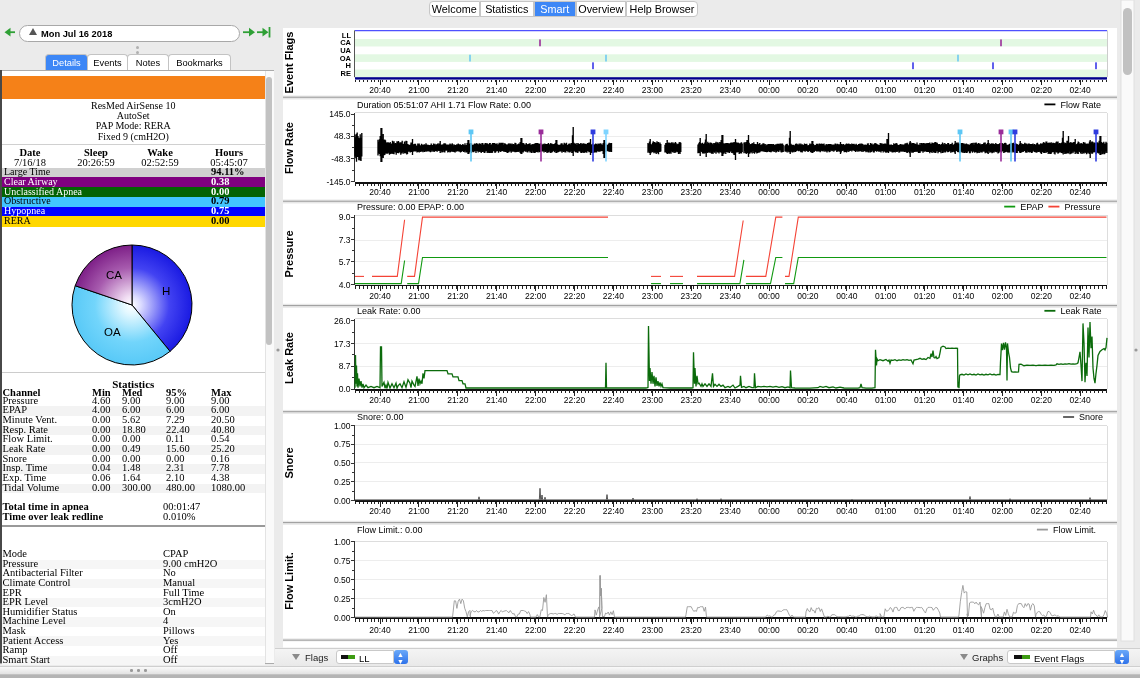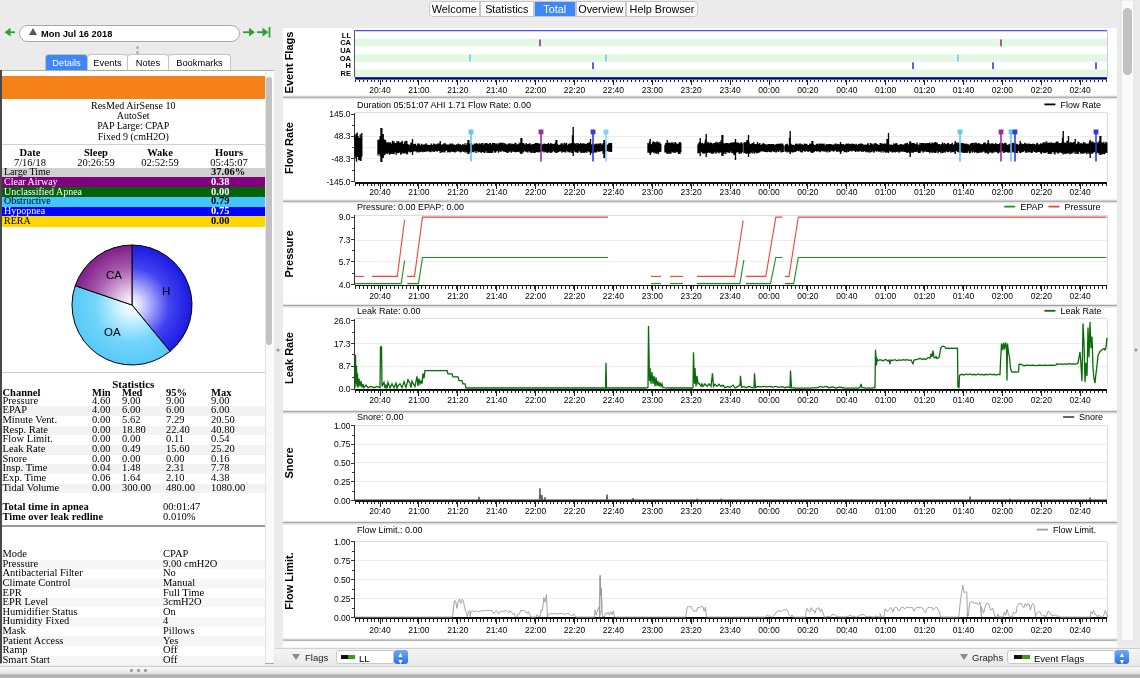--- a/index.html
+++ b/index.html
@@ -3,21 +3,21 @@
 <style>
 html,body{margin:0;padding:0;width:1140px;height:678px;overflow:hidden;background:#ebebeb;font-family:"Liberation Sans",sans-serif;}
 #wrap{position:relative;width:1140px;height:678px;}
 div{box-sizing:content-box;}
 </style></head>
 <body>
 <div id="wrap">
 <div style="position:absolute;left:275px;top:16px;width:865px;height:632px;background:#ebebeb"></div>
 <div style="position:absolute;left:429px;top:0.5px;width:50.5px;height:16px;background:#fff;color:#000;border:1px solid #c6c6c6;border-top-left-radius:4px;border-bottom-left-radius:4px;text-align:center;font-size:10.8px;line-height:15.5px;font-family:&quot;Liberation Sans&quot;,sans-serif;box-sizing:border-box">Welcome</div>
 <div style="position:absolute;left:479.5px;top:0.5px;width:54.5px;height:16px;background:#fff;color:#000;border:1px solid #c6c6c6;text-align:center;font-size:10.8px;line-height:15.5px;font-family:&quot;Liberation Sans&quot;,sans-serif;box-sizing:border-box">Statistics</div>
-<div style="position:absolute;left:534px;top:0.5px;width:41.5px;height:16px;background:#3d87f6;color:#fff;border:1px solid #c6c6c6;text-align:center;font-size:10.8px;line-height:15.5px;font-family:&quot;Liberation Sans&quot;,sans-serif;box-sizing:border-box">Total</div>
+<div style="position:absolute;left:534px;top:0.5px;width:41.5px;height:16px;background:#3d87f6;color:#fff;border:1px solid #c6c6c6;text-align:center;font-size:10.8px;line-height:15.5px;font-family:&quot;Liberation Sans&quot;,sans-serif;box-sizing:border-box">Smart</div>
 <div style="position:absolute;left:575.5px;top:0.5px;width:50.5px;height:16px;background:#fff;color:#000;border:1px solid #c6c6c6;text-align:center;font-size:10.8px;line-height:15.5px;font-family:&quot;Liberation Sans&quot;,sans-serif;box-sizing:border-box">Overview</div>
 <div style="position:absolute;left:626px;top:0.5px;width:72px;height:16px;background:#fff;color:#000;border:1px solid #c6c6c6;border-top-right-radius:4px;border-bottom-right-radius:4px;text-align:center;font-size:10.8px;line-height:15.5px;font-family:&quot;Liberation Sans&quot;,sans-serif;box-sizing:border-box">Help Browser</div>
 <svg width="280" height="60" style="position:absolute;left:0;top:0" viewBox="0 0 280 60">
       <g stroke="#2ea035" stroke-width="1.8" fill="#2ea035">
         <path d="M15 32.2H7" fill="none"></path>
         <path d="M10.5 27.8 L4.5 32.2 L10.5 36.6 Z" stroke="none"></path>
         <path d="M243 32.2H251" fill="none"></path>
         <path d="M249 27.8 L255 32.2 L249 36.6 Z" stroke="none"></path>
         <path d="M257 32.2H264" fill="none"></path>
         <path d="M262.5 27.8 L268.5 32.2 L262.5 36.6 Z" stroke="none"></path>
@@ -33,34 +33,34 @@
 <div style="position:absolute;left:87px;top:53.5px;width:41px;height:16.5px;background:#fff;color:#000;border:1px solid #c3c3c3;border-bottom:none;text-align:center;font-size:9.3px;line-height:16.5px;font-family:&quot;Liberation Sans&quot;,sans-serif;box-sizing:border-box;border-top-left-radius:4px;border-top-right-radius:4px">Events</div>
 <div style="position:absolute;left:127px;top:53.5px;width:42px;height:16.5px;background:#fff;color:#000;border:1px solid #c3c3c3;border-bottom:none;text-align:center;font-size:9.3px;line-height:16.5px;font-family:&quot;Liberation Sans&quot;,sans-serif;box-sizing:border-box;border-top-left-radius:4px;border-top-right-radius:4px">Notes</div>
 <div style="position:absolute;left:168px;top:53.5px;width:63px;height:16.5px;background:#fff;color:#000;border:1px solid #c3c3c3;border-bottom:none;text-align:center;font-size:9.3px;line-height:16.5px;font-family:&quot;Liberation Sans&quot;,sans-serif;box-sizing:border-box;border-top-left-radius:4px;border-top-right-radius:4px">Bookmarks</div>
 <div style="position:absolute;left:0px;top:70px;width:273.5px;height:593.5px;background:#fff;border:1px solid #ababab;box-sizing:border-box"></div>
 <div style="position:absolute;left:0px;top:70px;width:2px;height:593px;background:#484848"></div>
 <div style="position:absolute;left:264.5px;top:70.5px;width:8.5px;height:592.5px;background:#fafafa;border-left:1px solid #e3e3e3"></div>
 <div style="position:absolute;left:265.8px;top:77px;width:6.4px;height:268px;background:#c2c2c2;border-radius:3.2px"></div>
 <div style="position:absolute;left:2px;top:75.5px;width:262.5px;height:23px;background:#f58118"></div>
 <div style="position:absolute;left:2px;top:100px;width:262.5px;text-align:center;font-size:10px;font-weight:normal;color:#000;font-family:&quot;Liberation Serif&quot;,serif;line-height:11px">ResMed AirSense 10</div>
 <div style="position:absolute;left:2px;top:110.2px;width:262.5px;text-align:center;font-size:10px;font-weight:normal;color:#000;font-family:&quot;Liberation Serif&quot;,serif;line-height:11px">AutoSet</div>
-<div style="position:absolute;left:2px;top:120.4px;width:262.5px;text-align:center;font-size:10px;font-weight:normal;color:#000;font-family:&quot;Liberation Serif&quot;,serif;line-height:11px">PAP Large: CPAP</div>
+<div style="position:absolute;left:2px;top:120.4px;width:262.5px;text-align:center;font-size:10px;font-weight:normal;color:#000;font-family:&quot;Liberation Serif&quot;,serif;line-height:11px">PAP Mode: RERA</div>
 <div style="position:absolute;left:2px;top:130.6px;width:262.5px;text-align:center;font-size:10px;font-weight:normal;color:#000;font-family:&quot;Liberation Serif&quot;,serif;line-height:11px">Fixed 9 (cmH2O)</div>
 <div style="position:absolute;left:2px;top:143.5px;width:262.5px;height:1px;background:#d0d0d0"></div>
 <div style="position:absolute;left:-10px;top:146.5px;width:80px;text-align:center;font-size:10.5px;font-weight:bold;font-family:&quot;Liberation Serif&quot;,serif">Date</div>
 <div style="position:absolute;left:56px;top:146.5px;width:80px;text-align:center;font-size:10.5px;font-weight:bold;font-family:&quot;Liberation Serif&quot;,serif">Sleep</div>
 <div style="position:absolute;left:120px;top:146.5px;width:80px;text-align:center;font-size:10.5px;font-weight:bold;font-family:&quot;Liberation Serif&quot;,serif">Wake</div>
 <div style="position:absolute;left:189px;top:146.5px;width:80px;text-align:center;font-size:10.5px;font-weight:bold;font-family:&quot;Liberation Serif&quot;,serif">Hours</div>
 <div style="position:absolute;left:-10px;top:157px;width:80px;text-align:center;font-size:10.5px;font-family:&quot;Liberation Serif&quot;,serif">7/16/18</div>
 <div style="position:absolute;left:56px;top:157px;width:80px;text-align:center;font-size:10.5px;font-family:&quot;Liberation Serif&quot;,serif">20:26:59</div>
 <div style="position:absolute;left:120px;top:157px;width:80px;text-align:center;font-size:10.5px;font-family:&quot;Liberation Serif&quot;,serif">02:52:59</div>
 <div style="position:absolute;left:189px;top:157px;width:80px;text-align:center;font-size:10.5px;font-family:&quot;Liberation Serif&quot;,serif">05:45:07</div>
 <div style="position:absolute;left:2px;top:167.7px;width:262.5px;height:10.4px;background:#d0d0d0"></div>
 <div style="position:absolute;left:4px;top:167.3px;font-size:10px;color:#000;font-family:&quot;Liberation Serif&quot;,serif;line-height:10.2px">Large Time</div>
-<div style="position:absolute;left:211px;top:167.1px;font-size:10.5px;font-weight:bold;color:#000;font-family:&quot;Liberation Serif&quot;,serif;line-height:10.5px">37.06%</div>
+<div style="position:absolute;left:211px;top:167.1px;font-size:10.5px;font-weight:bold;color:#000;font-family:&quot;Liberation Serif&quot;,serif;line-height:10.5px">94.11%</div>
 <div style="position:absolute;left:2px;top:177.4px;width:262.5px;height:10.4px;background:#800080"></div>
 <div style="position:absolute;left:4px;top:177.0px;font-size:10px;color:#fff;font-family:&quot;Liberation Serif&quot;,serif;line-height:10.2px">Clear Airway</div>
 <div style="position:absolute;left:211px;top:176.8px;font-size:10.5px;font-weight:bold;color:#fff;font-family:&quot;Liberation Serif&quot;,serif;line-height:10.5px">0.38</div>
 <div style="position:absolute;left:2px;top:187.1px;width:262.5px;height:10.4px;background:#046304"></div>
 <div style="position:absolute;left:4px;top:186.7px;font-size:10px;color:#fff;font-family:&quot;Liberation Serif&quot;,serif;line-height:10.2px">Unclassified Apnea</div>
 <div style="position:absolute;left:211px;top:186.5px;font-size:10.5px;font-weight:bold;color:#fff;font-family:&quot;Liberation Serif&quot;,serif;line-height:10.5px">0.00</div>
 <div style="position:absolute;left:2px;top:196.8px;width:262.5px;height:10.4px;background:#42c6ff"></div>
 <div style="position:absolute;left:4px;top:196.4px;font-size:10px;color:#000;font-family:&quot;Liberation Serif&quot;,serif;line-height:10.2px">Obstructive</div>
 <div style="position:absolute;left:211px;top:196.2px;font-size:10.5px;font-weight:bold;color:#000;font-family:&quot;Liberation Serif&quot;,serif;line-height:10.5px">0.79</div>
 <div style="position:absolute;left:2px;top:206.5px;width:262.5px;height:10.4px;background:#0202fe"></div>
@@ -147,21 +147,21 @@
 <div style="position:absolute;left:2.5px;top:577.9px;font-size:10.5px;font-family:&quot;Liberation Serif&quot;,serif;line-height:10.5px">Climate Control</div>
 <div style="position:absolute;left:163px;top:577.9px;font-size:10.5px;font-family:&quot;Liberation Serif&quot;,serif;line-height:10.5px">Manual</div>
 <div style="position:absolute;left:2.5px;top:587.5px;font-size:10.5px;font-family:&quot;Liberation Serif&quot;,serif;line-height:10.5px">EPR</div>
 <div style="position:absolute;left:163px;top:587.5px;font-size:10.5px;font-family:&quot;Liberation Serif&quot;,serif;line-height:10.5px">Full Time</div>
 <div style="position:absolute;left:2px;top:597.9px;width:262.5px;height:9.6px;background:#f6f6f6"></div>
 <div style="position:absolute;left:2.5px;top:597.1px;font-size:10.5px;font-family:&quot;Liberation Serif&quot;,serif;line-height:10.5px">EPR Level</div>
 <div style="position:absolute;left:163px;top:597.1px;font-size:10.5px;font-family:&quot;Liberation Serif&quot;,serif;line-height:10.5px">3cmH2O</div>
 <div style="position:absolute;left:2.5px;top:606.7px;font-size:10.5px;font-family:&quot;Liberation Serif&quot;,serif;line-height:10.5px">Humidifier Status</div>
 <div style="position:absolute;left:163px;top:606.7px;font-size:10.5px;font-family:&quot;Liberation Serif&quot;,serif;line-height:10.5px">On</div>
 <div style="position:absolute;left:2px;top:617.1px;width:262.5px;height:9.6px;background:#f6f6f6"></div>
-<div style="position:absolute;left:2.5px;top:616.3px;font-size:10.5px;font-family:&quot;Liberation Serif&quot;,serif;line-height:10.5px">Humidity Fixed</div>
+<div style="position:absolute;left:2.5px;top:616.3px;font-size:10.5px;font-family:&quot;Liberation Serif&quot;,serif;line-height:10.5px">Machine Level</div>
 <div style="position:absolute;left:163px;top:616.3px;font-size:10.5px;font-family:&quot;Liberation Serif&quot;,serif;line-height:10.5px">4</div>
 <div style="position:absolute;left:2.5px;top:625.9px;font-size:10.5px;font-family:&quot;Liberation Serif&quot;,serif;line-height:10.5px">Mask</div>
 <div style="position:absolute;left:163px;top:625.9px;font-size:10.5px;font-family:&quot;Liberation Serif&quot;,serif;line-height:10.5px">Pillows</div>
 <div style="position:absolute;left:2px;top:636.3px;width:262.5px;height:9.6px;background:#f6f6f6"></div>
 <div style="position:absolute;left:2.5px;top:635.5px;font-size:10.5px;font-family:&quot;Liberation Serif&quot;,serif;line-height:10.5px">Patient Access</div>
 <div style="position:absolute;left:163px;top:635.5px;font-size:10.5px;font-family:&quot;Liberation Serif&quot;,serif;line-height:10.5px">Yes</div>
 <div style="position:absolute;left:2.5px;top:645.1px;font-size:10.5px;font-family:&quot;Liberation Serif&quot;,serif;line-height:10.5px">Ramp</div>
 <div style="position:absolute;left:163px;top:645.1px;font-size:10.5px;font-family:&quot;Liberation Serif&quot;,serif;line-height:10.5px">Off</div>
 <div style="position:absolute;left:2px;top:655.5px;width:262.5px;height:9.6px;background:#f6f6f6"></div>
 <div style="position:absolute;left:2.5px;top:654.7px;font-size:10.5px;font-family:&quot;Liberation Serif&quot;,serif;line-height:10.5px">Smart Start</div>

